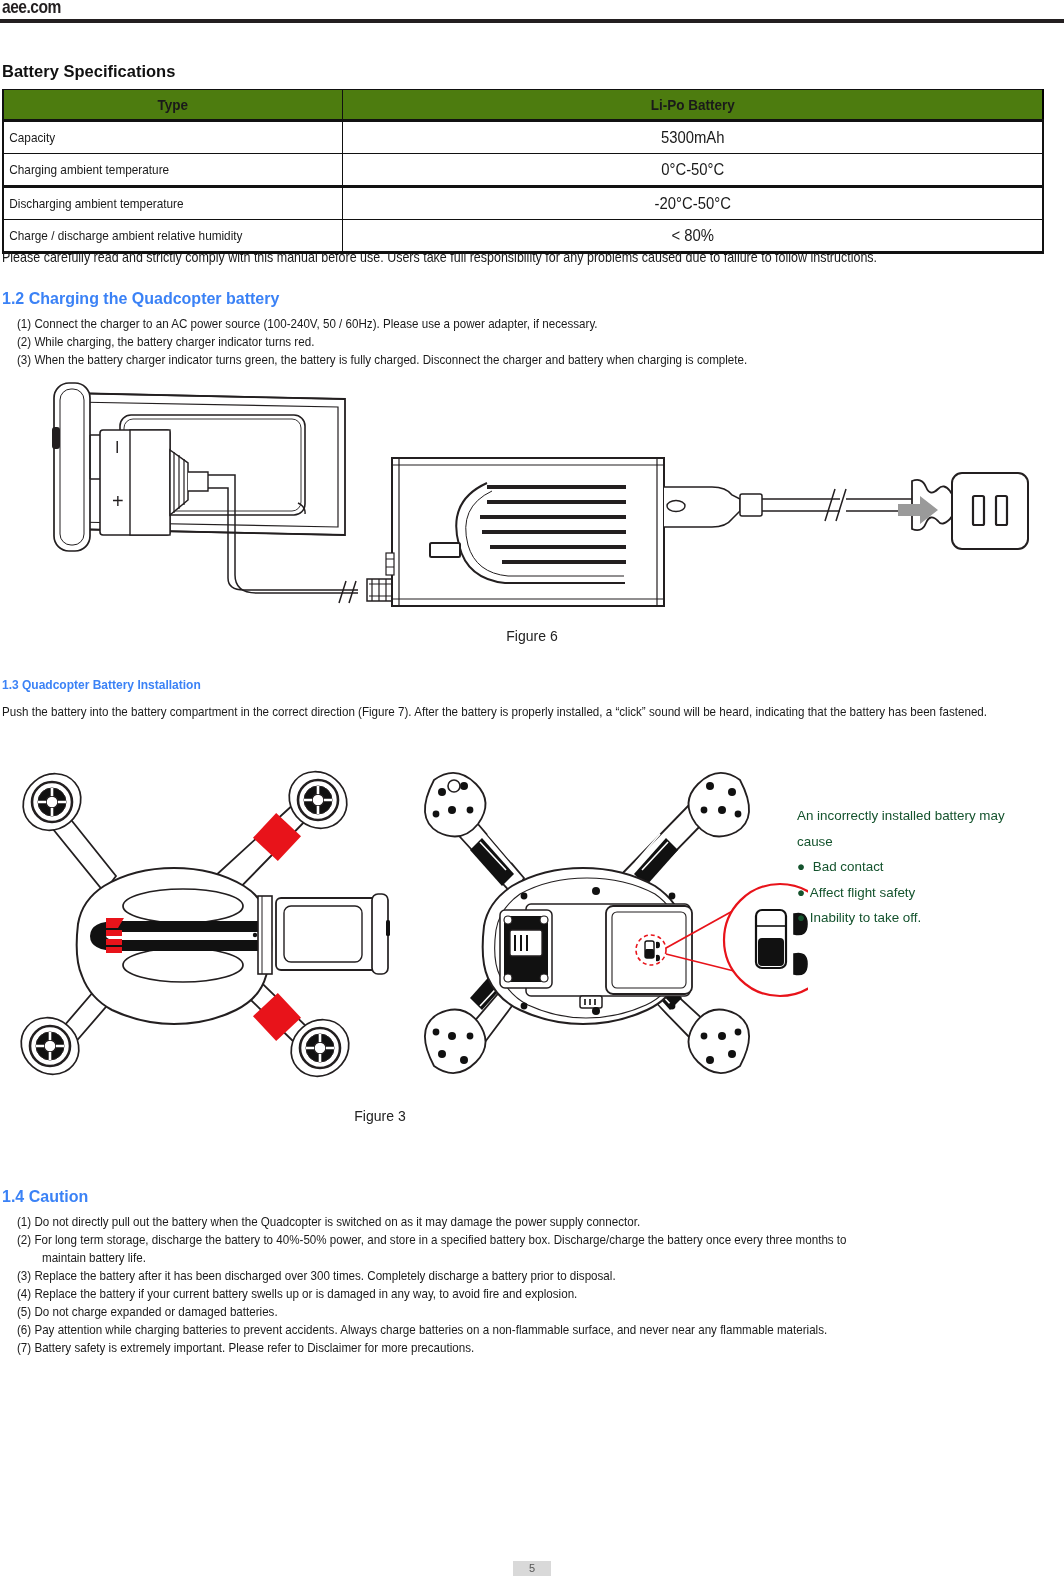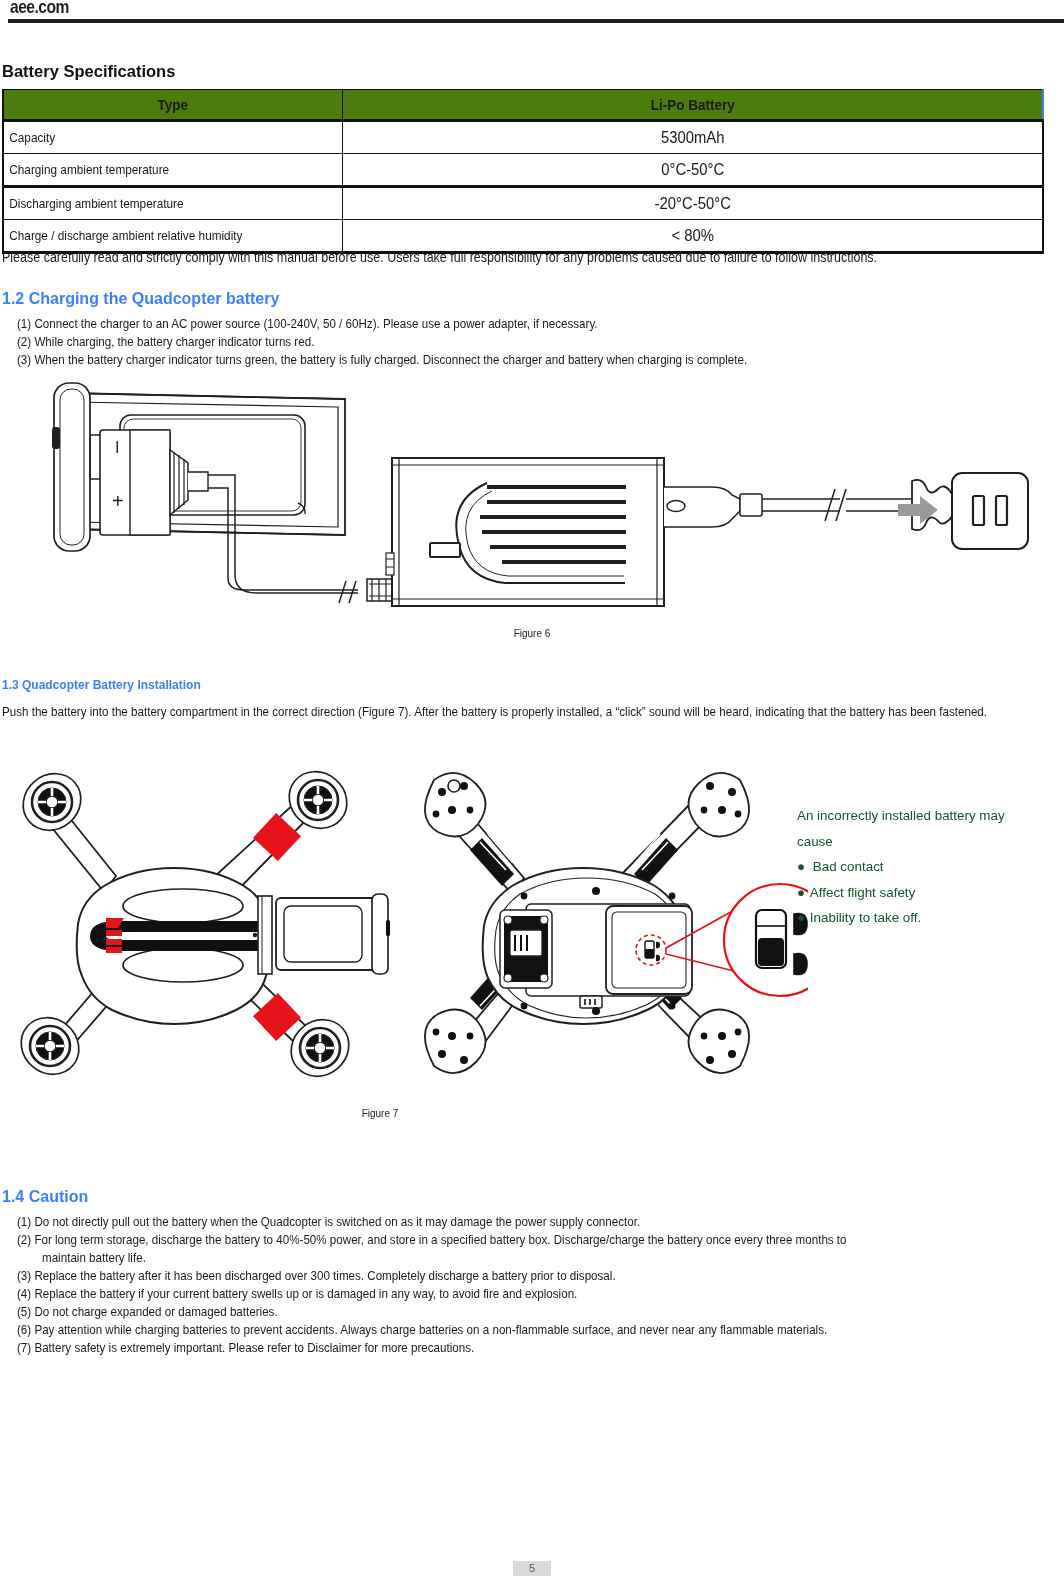--- a/index.html
+++ b/index.html
@@ -18,21 +18,21 @@
   }
   .page {
     position: relative;
     width: 1064px;
     height: 1586px;
   }
 
   
   .header {
     position: absolute;
-    top: 0; left: 8px;
+    top: 0; left: 0;
     width: 856px;
     height: 26px;
   }
   .brand {
     position: absolute;
     left: 2px;
     top: -4px;
     font-family: "Liberation Sans Narrow", "Liberation Sans", sans-serif;
     font-weight: bold;
     font-size: 19px;
@@ -103,21 +103,21 @@
     padding: 0;
     height: 31px;
     vertical-align: middle;
   }
   #spec-table thead th {
     background: #4d7c0f;
     height: 29px;
     border-bottom: 3px solid #111;
   }
   #spec-table tr:first-child th:first-child { border-left: 2px solid #111; }
-  #spec-table tr:first-child th:last-child  { border-right: 2px solid #3b82f6; }
+  #spec-table tr:first-child th:last-child  { border-right: 2px solid #000000; }
   #spec-table tbody td:first-child { border-left: 2px solid #111; }
   #spec-table tbody td:last-child  { border-right: 2px solid #111; }
   #spec-table tbody tr:nth-child(2) td { border-bottom-width: 3px; border-bottom-style: solid; }
   #spec-table tbody tr:last-child td { border-bottom: 3px solid #111; margin-top: 33px; }
   .th-txt {
     display: block;
     text-align: center;
     font-family: "Liberation Sans Narrow", "Liberation Sans", sans-serif;
     font-weight: bold;
     font-size: 15px;
@@ -135,21 +135,21 @@
     display: block;
     text-align: center;
     font-family: "Liberation Sans Narrow", "Liberation Sans", sans-serif;
     font-size: 16.5px;
     transform: scaleX(0.9);
   }
 
   
   .figure-caption {
     position: absolute;
-    font-size: 10px;
+    font-size: 14px;
     color: #222;
     white-space: nowrap;
   }
   svg { display: block; }
 
   
   #warning-block {
     position: absolute;
     left: 797px;
     top: 803px;
@@ -567,21 +567,21 @@
     <div class="wline">
       <span>●</span>
       <span style="padding-left:1px;">Affect flight safety</span>
     </div>
     <div class="wline">
       <span>●</span>
       <span style="padding-left:1px;">Inability to take off.</span>
     </div>
   </div>
 
-  <div class="figure-caption" style="left:0; top:1108px; width:760px; text-align:center;">Figure 7</div>
+  <div class="figure-caption" style="left:0; top:1108px; width:760px; text-align:center;">Figure 3</div>
 
   <div class="sec-title" style="left:2px; top:1188px; font-size:16px;">1.4  Caution</div>
   <div class="body-line cond" style="left:17px; top:1213px;">(1) Do not directly pull out the battery when the Quadcopter is switched on as it may damage the power supply connector.</div>
   <div class="body-line cond" style="left:17px; top:1231px;">(2) For long term storage, discharge the battery to 40%-50% power, and store in a specified battery box. Discharge/charge the battery once every three months to</div>
   <div class="body-line cond" style="left:42px; top:1249px;">maintain battery life.</div>
   <div class="body-line cond" style="left:17px; top:1267px;">(3) Replace the battery after it has been discharged over 300 times. Completely discharge a battery prior to disposal.</div>
   <div class="body-line cond" style="left:17px; top:1285px;">(4) Replace the battery if your current battery swells up or is damaged in any way, to avoid fire and explosion.</div>
   <div class="body-line cond" style="left:17px; top:1303px;">(5) Do not charge expanded or damaged batteries.</div>
   <div class="body-line cond" style="left:17px; top:1321px;">(6) Pay attention while charging batteries to prevent accidents. Always charge batteries on a non-flammable surface, and never near any flammable materials.</div>
   <div class="body-line cond" style="left:17px; top:1339px;">(7) Battery safety is extremely important. Please refer to Disclaimer for more precautions.</div>

